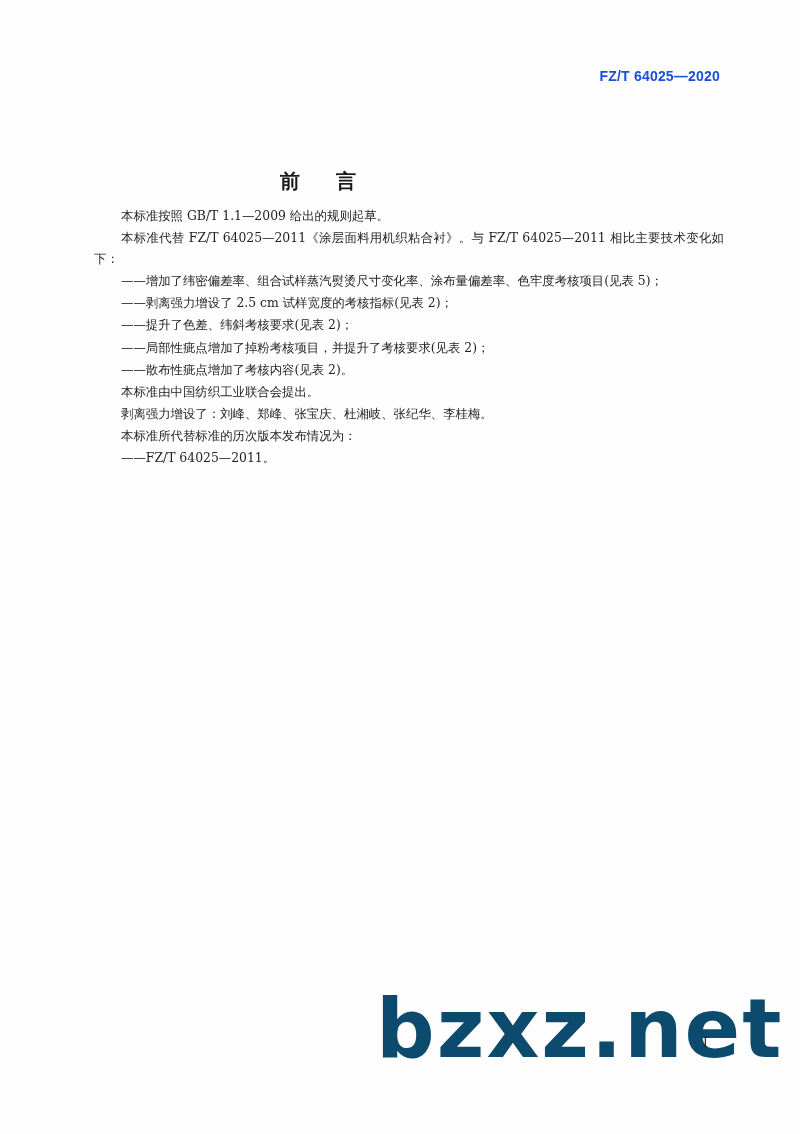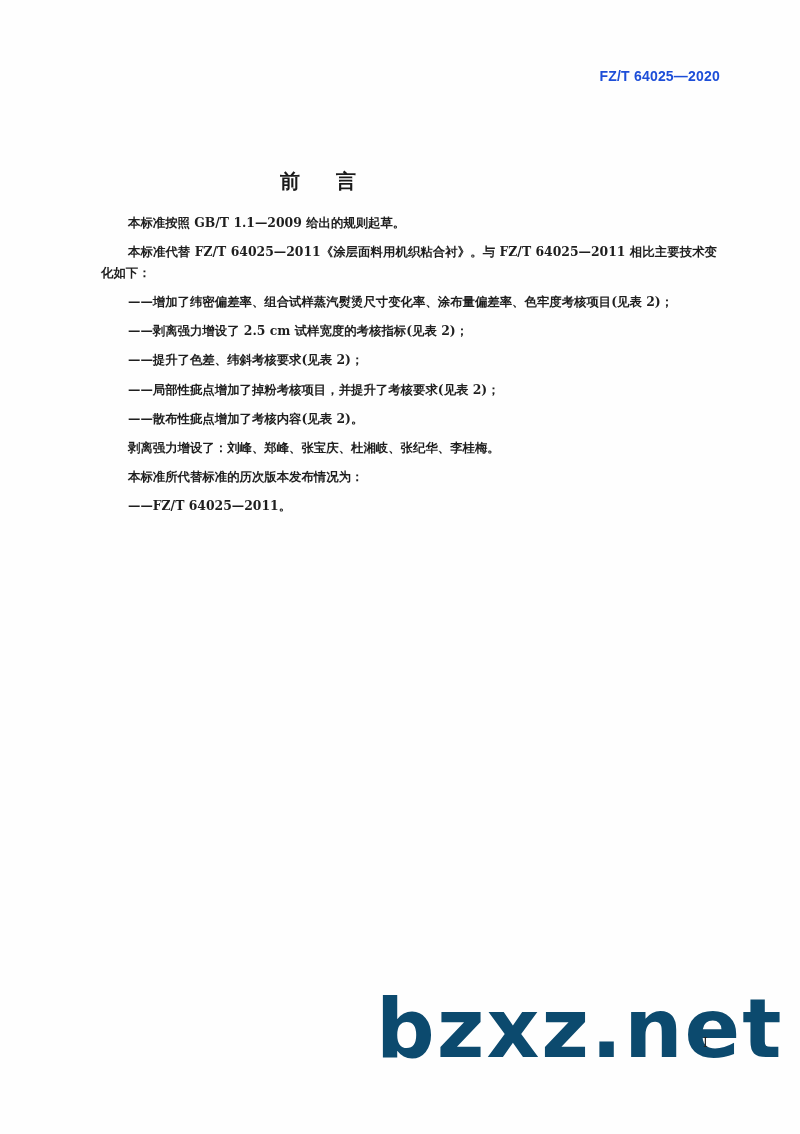--- a/index.html
+++ b/index.html
@@ -15,21 +15,21 @@
   }
   .title {
     position: absolute; top: 140px; left: 0; width: 636px; text-align: center;
     font-family: "DejaVu Sans", sans-serif; font-weight: bold; font-size: 20px;
     letter-spacing: 36px; text-indent: 36px; color: #1a1a1a; margin-top: 28px;
   }
   .body-text {
     position: absolute; top: 204px; left: 93px; width: 632px;
     font-size: 12.4px; line-height: 21.1px; color: #1e1e1e;
   }
-  .para { margin: 8px; text-indent: 27px; text-align: justify; font-weight: bold; }
+  .para { margin: 1px; text-indent: 27px; text-align: justify; }
   .para.dash { text-indent: 27px; }
   .watermark {
     position: absolute; left: 376px; top: 988px;
     font-family: "DejaVu Sans", sans-serif; font-weight: bold; font-size: 82px;
     color: #0c4a6e; letter-spacing: 2px; line-height: 1;
   }
   .page-num {
     position: absolute; left: 703px; top: 1036px;
     font-family: "DejaVu Serif", serif; font-size: 12px; color: #222;
   }
@@ -37,25 +37,26 @@
 </head>
 <body>
 
 <div class="page">
   <div class="std-code">FZ/T 64025—2020</div>
   <div class="title">前言</div>
 
   <div class="body-text">
     <p class="para">本标准按照 GB/T 1.1—2009 给出的规则起草。</p>
     <p class="para">本标准代替 FZ/T 64025—2011《涂层面料用机织粘合衬》。与 FZ/T 64025—2011 相比主要技术变化如下：</p>
-    <p class="para dash">——增加了纬密偏差率、组合试样蒸汽熨烫尺寸变化率、涂布量偏差率、色牢度考核项目(见表 2)；</p>
+    <p class="para dash">——增加了纬密偏差率、组合试样蒸汽熨烫尺寸变化率、涂布量偏差率、色牢度考核项目(见表 5)；</p>
     <p class="para dash">——剥离强力增设了 2.5 cm 试样宽度的考核指标(见表 2)；</p>
     <p class="para dash">——提升了色差、纬斜考核要求(见表 2)；</p>
     <p class="para dash">——局部性疵点增加了掉粉考核项目，并提升了考核要求(见表 2)；</p>
     <p class="para dash">——散布性疵点增加了考核内容(见表 2)。</p>
+    <p class="para">本标准由中国纺织工业联合会提出。</p>
     <p class="para">剥离强力增设了：刘峰、郑峰、张宝庆、杜湘岐、张纪华、李桂梅。</p>
     <p class="para">本标准所代替标准的历次版本发布情况为：</p>
     <p class="para dash">——FZ/T 64025—2011。</p>
   </div>
 
   <div class="watermark">bzxz.net</div>
   <div class="page-num">I</div>
 </div>
 
 </body></html>

